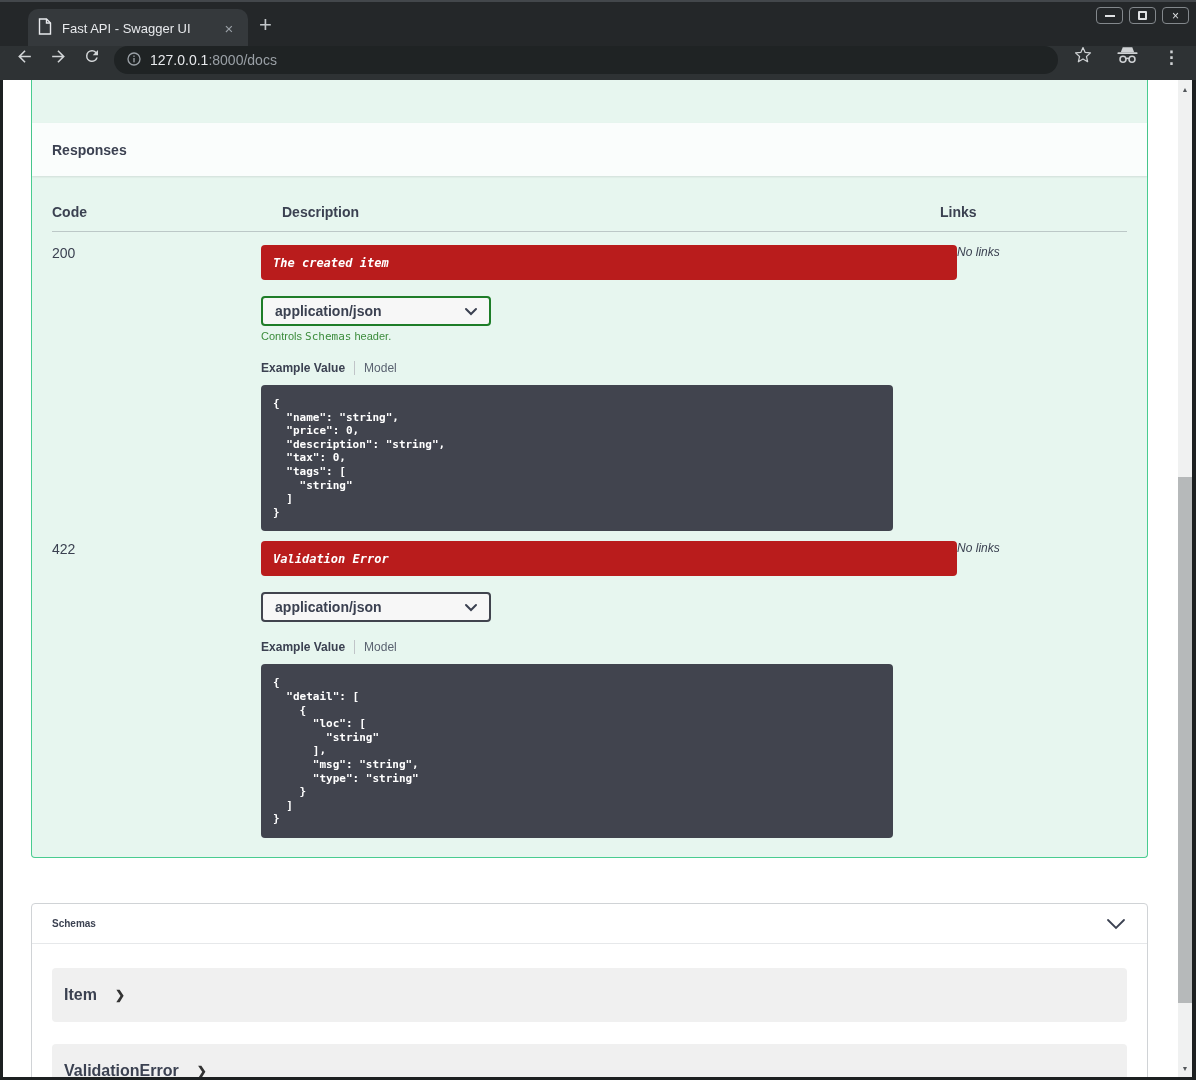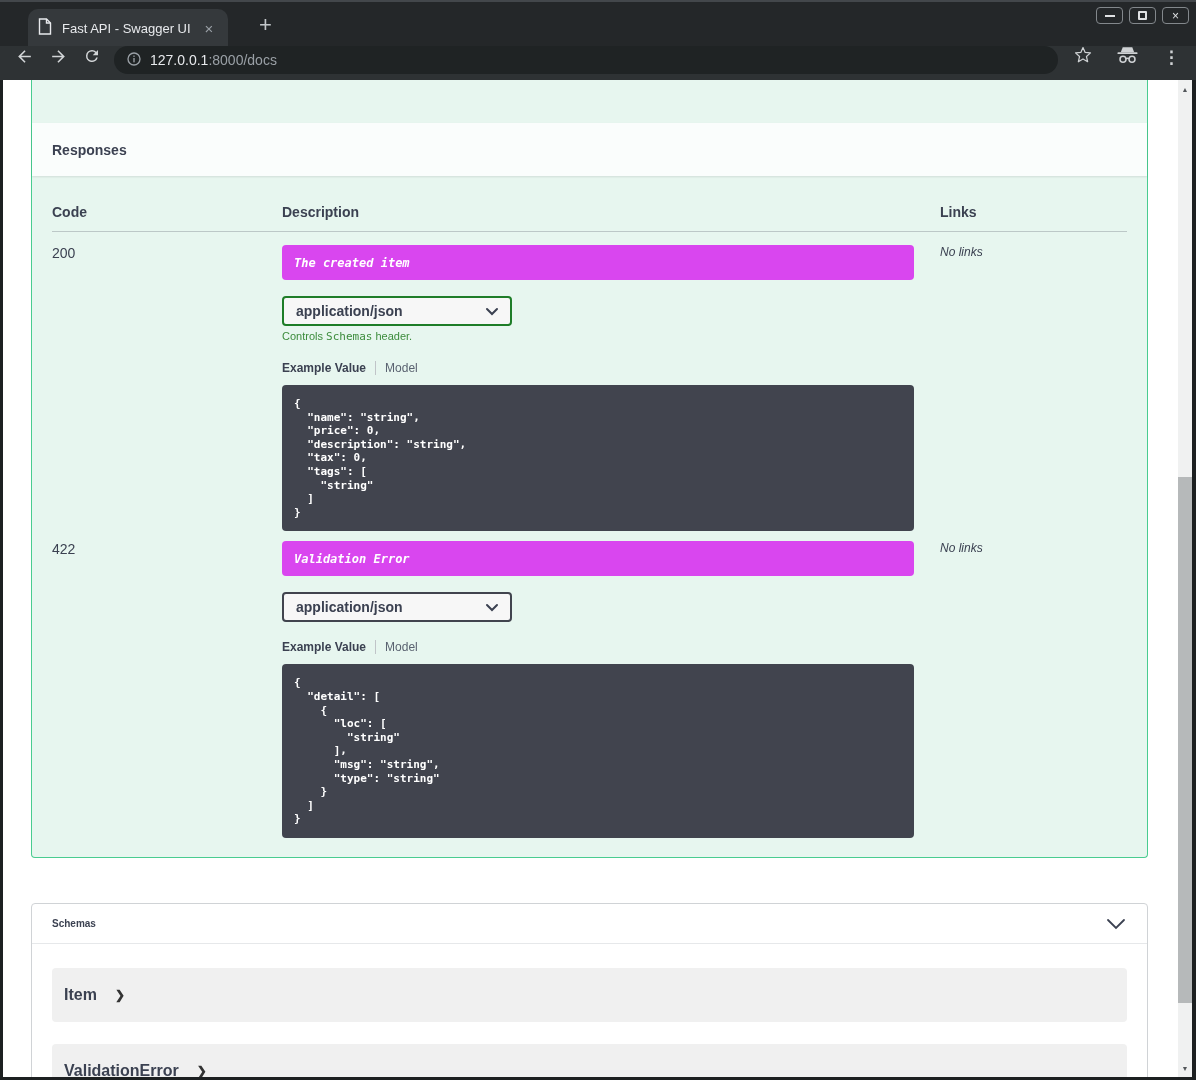--- a/index.html
+++ b/index.html
@@ -1,21 +1,21 @@
 <!DOCTYPE html>
 <html><head>
 <meta charset="utf-8">
 <style>
   * { margin:0; padding:0; box-sizing:border-box; }
   html,body { width:1196px; height:1080px; background:#101112; font-family:"Liberation Sans", sans-serif; }
   .window { position:relative; width:1196px; height:1080px; background:#1d2021; overflow:hidden; }
 
   
   .titlebar { position:absolute; top:0; left:0; width:100%; height:46px; background:#242729; border-top:2px solid #43474b; }
-  .tab { position:absolute; left:28px; top:7px; width:200px; height:39px; background:#35393c; border-radius:10px 10px 0 0; display:flex; align-items:center; padding:0 10px; }
+  .tab { position:absolute; left:28px; top:7px; width:220px; height:39px; background:#35393c; border-radius:10px 10px 0 0; display:flex; align-items:center; padding:0 10px; }
   .tab-title { margin-left:10px; font-size:13px; color:#e8eaed; flex:1; white-space:nowrap; overflow:hidden; }
   .tab-close { color:#9aa0a6; font-size:15px; width:18px; text-align:center; cursor:default; }
   .newtab { position:absolute; left:259px; top:12px; color:#c3c7ca; font-size:22px; font-weight:400; line-height:22px; }
   .winbtns { position:absolute; right:7px; top:5px; display:flex; gap:6px; }
   .winbtn { width:27px; height:17px; border:1px solid #83888c; border-radius:4px; display:flex; align-items:center; justify-content:center; color:#dfe1e3; font-size:12px; line-height:12px; }
   .glyph-min { width:10px; height:2px; background:#dfe1e3; }
   .glyph-max { width:9px; height:9px; border:2px solid #dfe1e3; border-radius:1px; }
 
   .toolbar { position:absolute; top:46px; left:0; width:100%; height:34px; background:#2e3234; display:flex; align-items:flex-start; }
   .navicon { margin-left:14px; width:20px; height:20px; display:flex; align-items:center; justify-content:center; }
@@ -44,21 +44,21 @@
   .th { font-size:14px; font-weight:700; color:#3b4151; }
   .col-code { width:230px; }
   .col-desc { flex:1; }
   .col-links { width:187px; }
 
   .resp-row { display:flex; padding-top:13px; }
   .cell-code { width:230px; font-size:14px; color:#3b4151; }
   .cell-desc { flex:1; }
   .cell-links { width:187px; font-size:12px; font-style:italic; color:#3b4151; }
 
-  .desc-box { width:632px; height:35px; background:#d946ef; border-radius:4px; display:flex; align-items:center; padding:0 12px; }
+  .desc-box { width:696px; height:35px; background:#b91c1c; border-radius:4px; display:flex; align-items:center; padding:0 12px; }
   .desc-box span { font-family:"DejaVu Sans Mono", monospace; font-style:italic; font-weight:700; font-size:12px; color:#ffffff; }
 
   .media-select { margin-top:16px; width:230px; height:30px; background:#f7f7f7; border-radius:4px; display:flex; align-items:center; justify-content:space-between; padding:0 10px 0 12px; font-size:14px; font-weight:700; color:#3b4151; cursor:default; }
   .media-select.focus-green { border:2px solid #1e7d28; }
   .media-select.border-dark { border:2px solid #41444e; }
 
   .accept-msg { margin-top:4px; font-size:11px; color:#3c8c3c; }
   .accept-msg .mono { font-family:"DejaVu Sans Mono", monospace; }
 
   .ev-tabs { margin-top:18px; display:flex; align-items:center; height:14px; }

